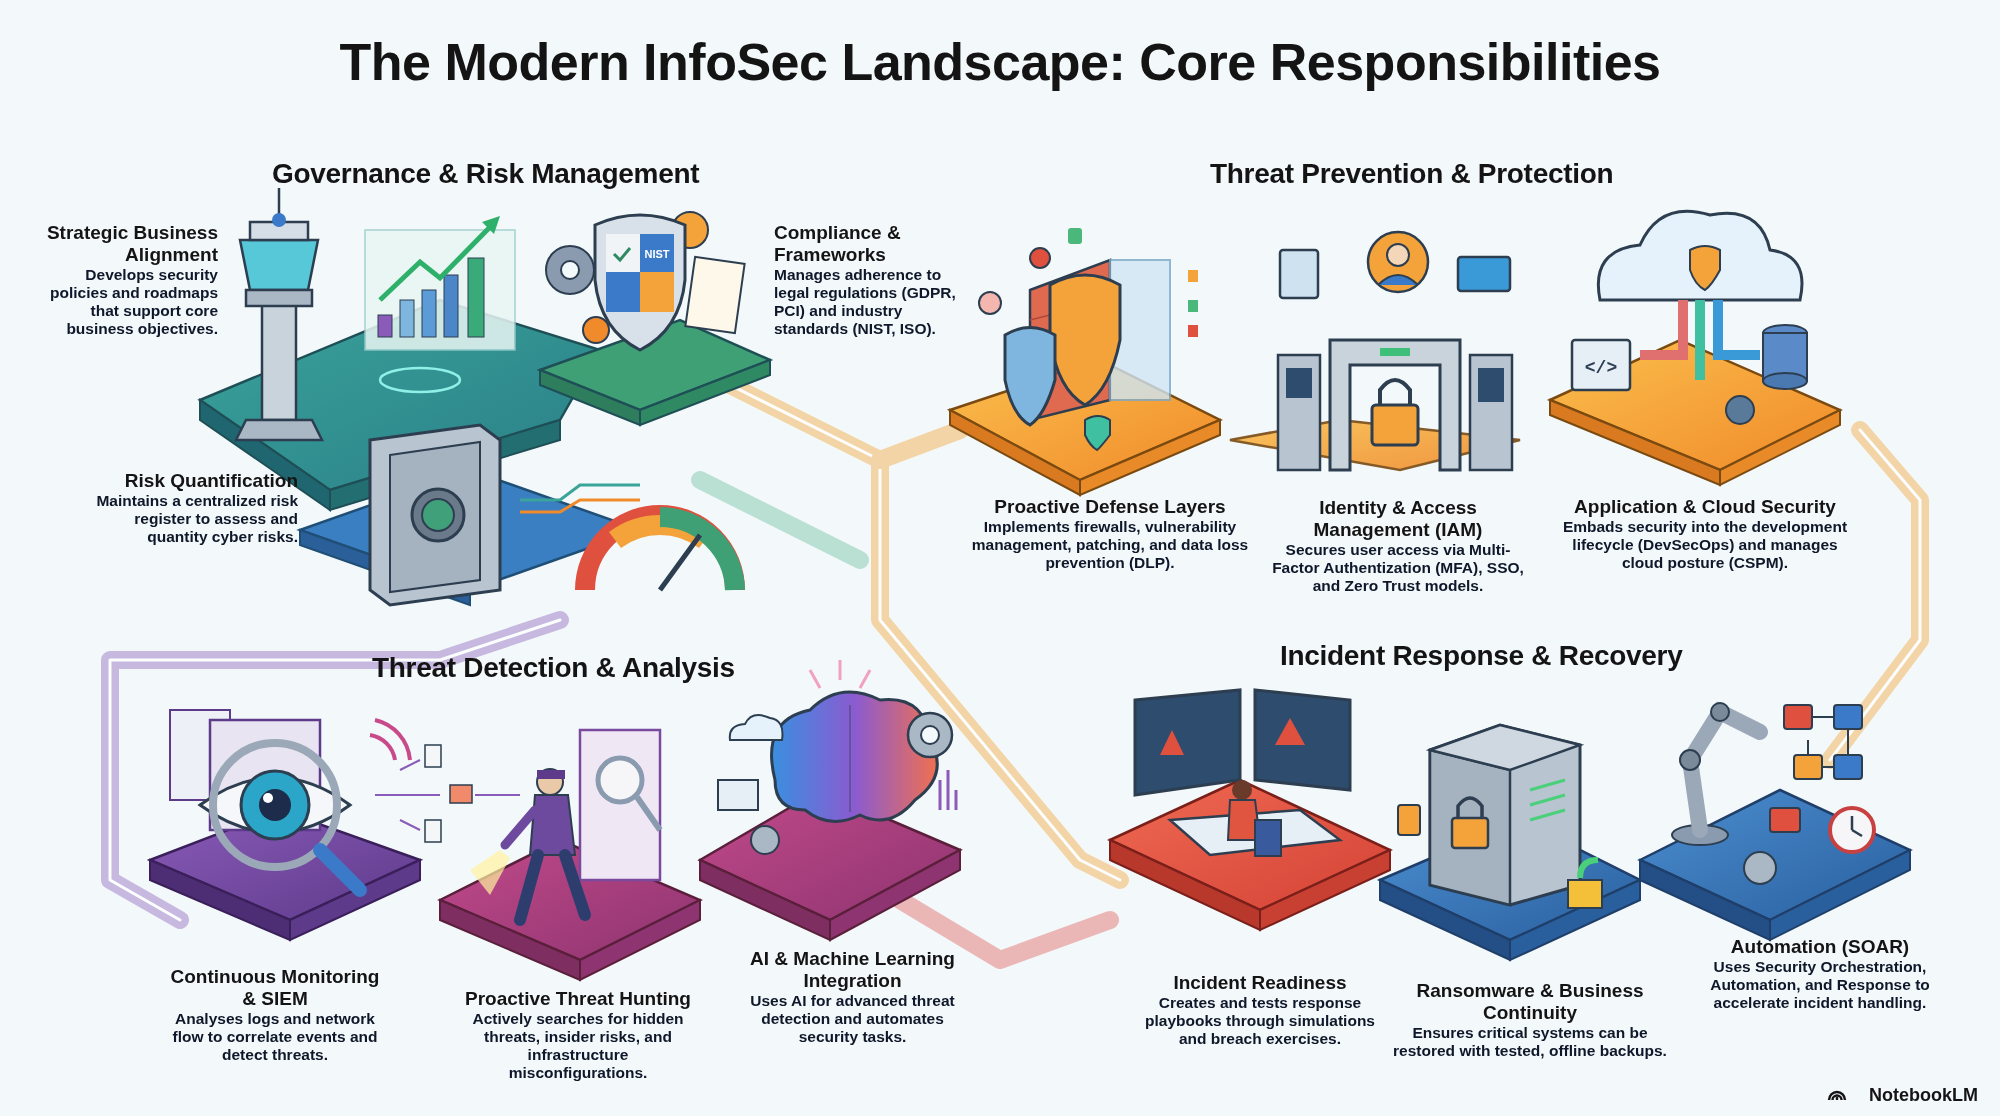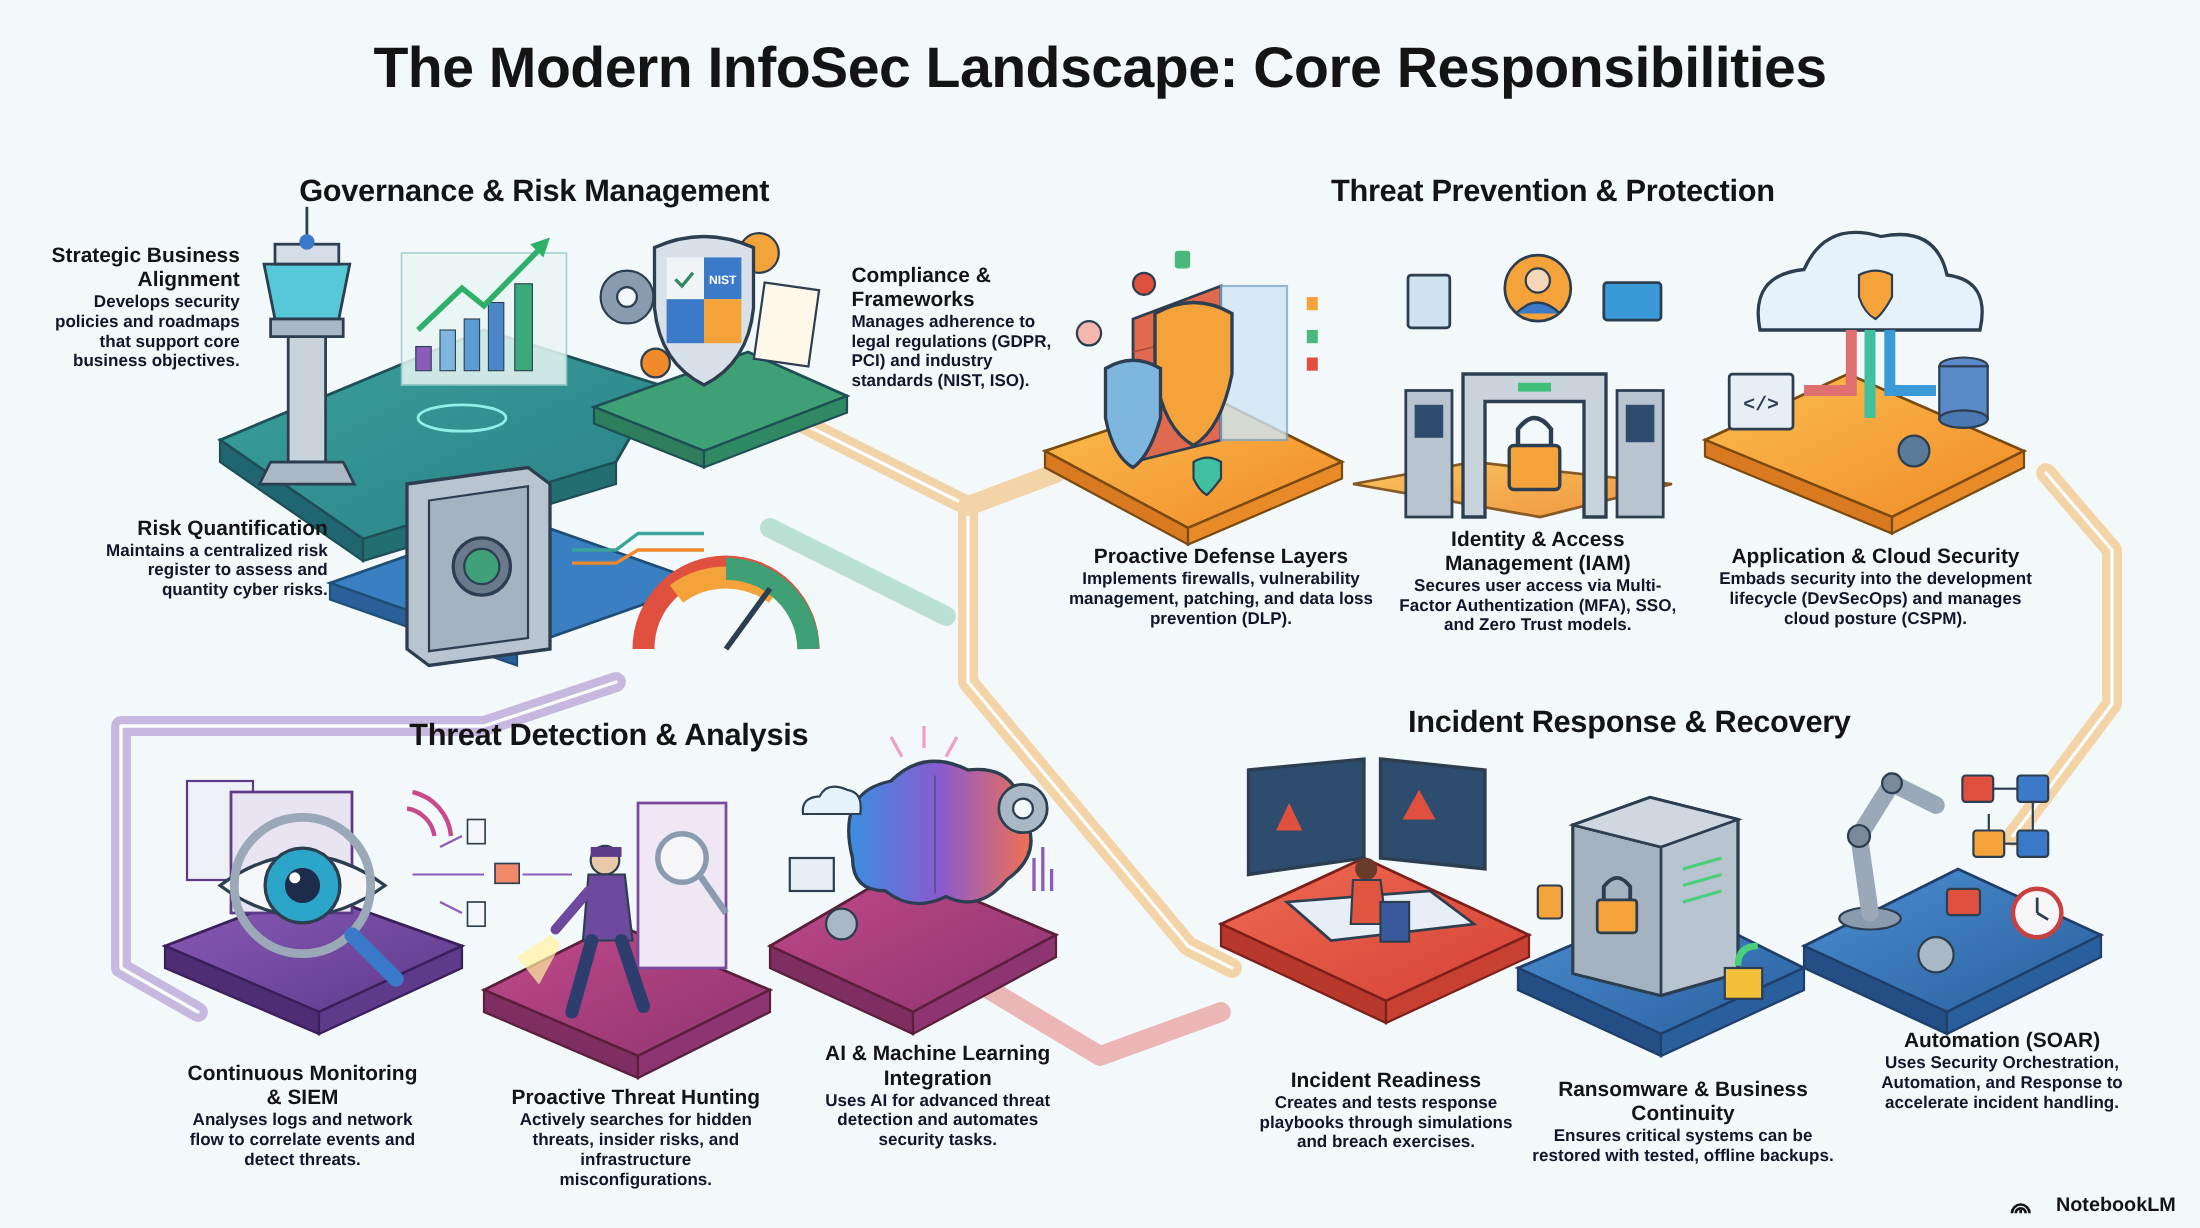--- a/index.html
+++ b/index.html
@@ -7,21 +7,21 @@
   .abs{position:absolute;}
   .title{left:0;top:32px;width:2000px;text-align:center;font-size:52px;font-weight:bold;letter-spacing:-0.5px;}
   .section{font-size:28px;font-weight:bold;letter-spacing:-0.3px;white-space:nowrap;}
   .item{font-size:15px;line-height:18px;}
   .item .h{font-size:19px;font-weight:bold;line-height:22px;display:block;}
   .item .d{display:block;font-weight:bold;font-size:15.5px;color:#0f172a;}
   .r{text-align:right;}
   .c{text-align:center;}
   .l{text-align:left;}
   svg{position:absolute;left:0;top:0;}
-  .brand{right:22px;bottom:10px;font-size:18px;font-weight:bold;display:flex;align-items:center;gap:22px;}
+  .brand{right:22px;bottom:10px;font-size:18px;font-weight:bold;display:flex;gap:22px;}
 </style>
 </head>
 <body>
 
 <svg width="2000" height="1116" viewBox="0 0 2000 1116">
   <defs>
     <linearGradient id="gTeal" x1="0" y1="0" x2="1" y2="1">
         <stop offset="0" stop-color="#3aa39a"></stop>
         <stop offset="1" stop-color="#2a7f88"></stop>
       </linearGradient>
@@ -316,34 +316,34 @@
 
 <div class="abs section" style="left:272px;top:158px;">Governance &amp; Risk Management</div>
 <div class="abs section" style="left:1210px;top:158px;">Threat Prevention &amp; Protection</div>
 <div class="abs section" style="left:372px;top:652px;">Threat Detection &amp; Analysis</div>
 <div class="abs section" style="left:1280px;top:640px;">Incident Response &amp; Recovery</div>
 
 <div class="abs item r" style="left:28px;top:222px;width:190px;">
   <span class="h">Strategic Business Alignment</span>
   <span class="d">Develops security policies and roadmaps that support core business objectives.</span>
 </div>
-<div class="abs item l" style="left:774px;top:222px;width:190px;margin-top:18px;">
+<div class="abs item l" style="left:774px;top:222px;width:190px;">
   <span class="h">Compliance &amp; Frameworks</span>
   <span class="d">Manages adherence to legal regulations (GDPR, PCI) and industry standards (NIST, ISO).</span>
 </div>
 <div class="abs item r" style="left:90px;top:470px;width:208px;">
   <span class="h">Risk Quantification</span>
   <span class="d">Maintains a centralized risk register to assess and quantity cyber risks.</span>
 </div>
 
 <div class="abs item c" style="left:970px;top:496px;width:280px;">
   <span class="h">Proactive Defense Layers</span>
   <span class="d">Implements firewalls, vulnerability management, patching, and data loss prevention (DLP).</span>
 </div>
-<div class="abs item c" style="left:1268px;top:480px;width:260px;">
+<div class="abs item c" style="left:1268px;top:497px;width:260px;">
   <span class="h">Identity &amp; Access Management (IAM)</span>
   <span class="d">Secures user access via Multi-Factor Authentization (MFA), SSO, and Zero Trust models.</span>
 </div>
 <div class="abs item c" style="left:1560px;top:496px;width:290px;">
   <span class="h">Application &amp; Cloud Security</span>
   <span class="d">Embads security into the development lifecycle (DevSecOps) and manages cloud posture (CSPM).</span>
 </div>
 
 <div class="abs item c" style="left:170px;top:966px;width:210px;">
   <span class="h">Continuous Monitoring &amp; SIEM</span>

